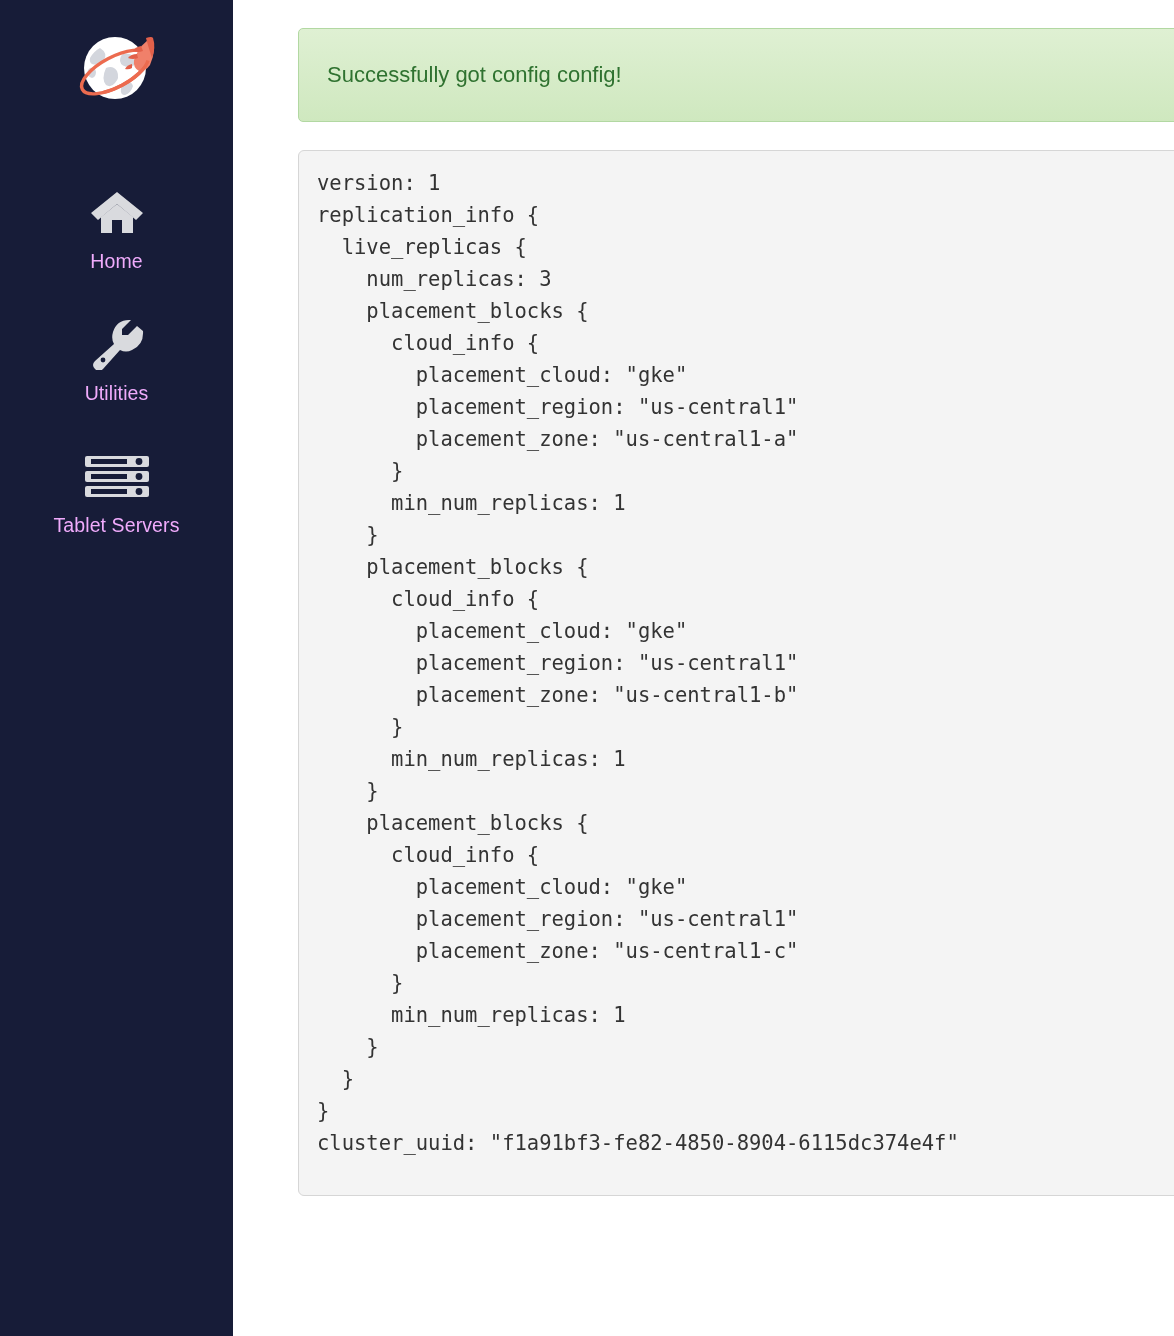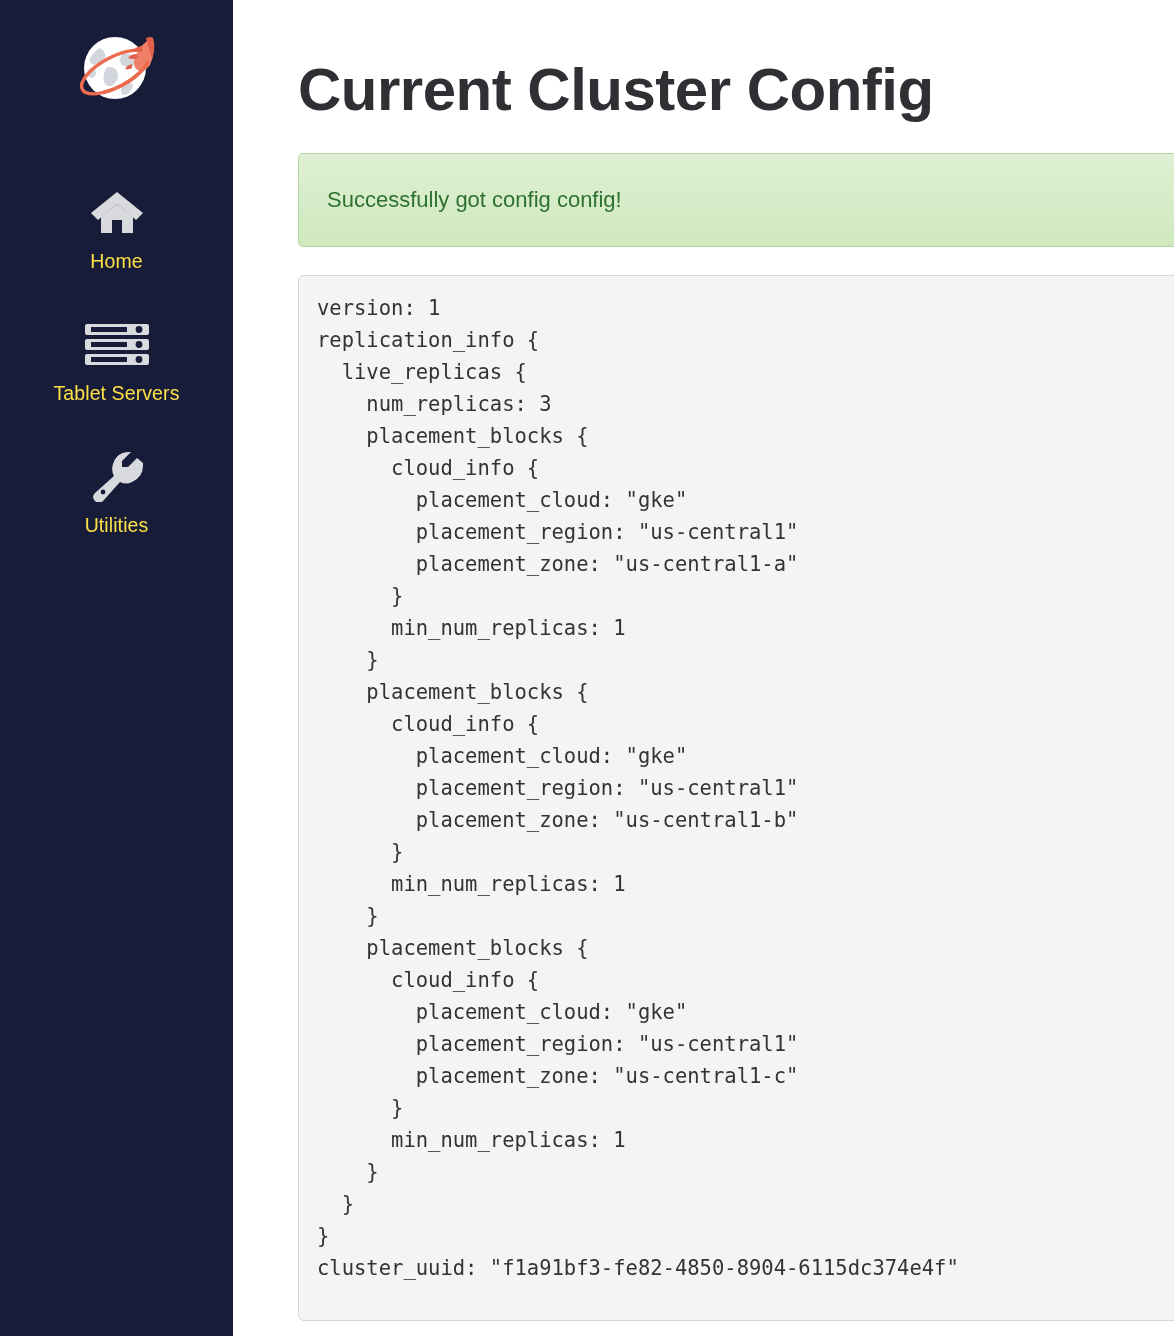--- a/index.html
+++ b/index.html
@@ -50,21 +50,21 @@
   .nav-icon {
     display: block;
     height: 56px;
     display: flex;
     align-items: center;
     justify-content: center;
     margin-bottom: 10px;
   }
   .nav-icon svg { display: block; }
   .nav-label {
-    color: #fde047;
+    color: #f0abfc;
     font-size: 19.5px;
     line-height: 22px;
     letter-spacing: 0.1px;
     text-align: center;
     white-space: nowrap;
   }
 
   
   .main {
     flex: 1;
@@ -151,50 +151,49 @@
           <path d="M28 4 L54 25 L47 32 L28 16 L9 32 L2 25 Z" fill="#d9dade"></path>
           <path d="M12 29 L28 16 L44 29 L44 45 L33 45 L33 32 L23 32 L23 45 L12 45 Z" fill="#d9dade"></path>
         </svg>
       </span>
       <span class="nav-label">Home</span>
     </a>
 
 
     <a class="nav-item" href="#">
       <span class="nav-icon">
+        <svg width="56" height="52" viewBox="0 0 56 52" aria-hidden="true">
+          <path d="M50 5 L41 14 L35 14 L35 8 L44 -1 Q30 -2 26 11 Q24 18 27 23 L8 40 Q4 44 8 48 Q12 52 16 48 L33 29 Q39 32 45 29 Q57 24 56 10 Z" transform="translate(-2,3)" fill="#d9dade"></path>
+          <circle cx="14" cy="42" r="2.4" fill="#171c38"></circle>
+        </svg>
+      </span>
+      <span class="nav-label">Utilities</span>
+    </a>
+
+    <a class="nav-item" href="#">
+      <span class="nav-icon">
         <svg width="68" height="48" viewBox="0 0 68 48" aria-hidden="true">
           <rect x="2" y="4" width="64" height="11" rx="2" fill="#d9dade"></rect>
           <rect x="2" y="19" width="64" height="11" rx="2" fill="#d9dade"></rect>
           <rect x="2" y="34" width="64" height="11" rx="2" fill="#d9dade"></rect>
           <circle cx="56" cy="9.5" r="3.4" fill="#171c38"></circle>
           <circle cx="56" cy="24.5" r="3.4" fill="#171c38"></circle>
           <circle cx="56" cy="39.5" r="3.4" fill="#171c38"></circle>
           <rect x="8" y="7" width="36" height="5" fill="#171c38"></rect>
           <rect x="8" y="22" width="36" height="5" fill="#171c38"></rect>
           <rect x="8" y="37" width="36" height="5" fill="#171c38"></rect>
         </svg>
       </span>
       <span class="nav-label">Tablet Servers</span>
     </a>
 
-    <a class="nav-item" href="#">
-      <span class="nav-icon">
-        <svg width="56" height="52" viewBox="0 0 56 52" aria-hidden="true">
-          <path d="M50 5 L41 14 L35 14 L35 8 L44 -1 Q30 -2 26 11 Q24 18 27 23 L8 40 Q4 44 8 48 Q12 52 16 48 L33 29 Q39 32 45 29 Q57 24 56 10 Z" transform="translate(-2,3)" fill="#d9dade"></path>
-          <circle cx="14" cy="42" r="2.4" fill="#171c38"></circle>
-        </svg>
-      </span>
-      <span class="nav-label">Utilities</span>
-    </a>
-
   </nav>
 
   <main class="main">
 
-    <h1 class="page-title">Current Cluster Config</h1>
 
     <div class="alert-success">
       <span>Successfully got config config!</span>
     </div>
 
     <div class="code-card">
       <pre class="code-pre">version: 1
 replication_info {
   live_replicas {
     num_replicas: 3

